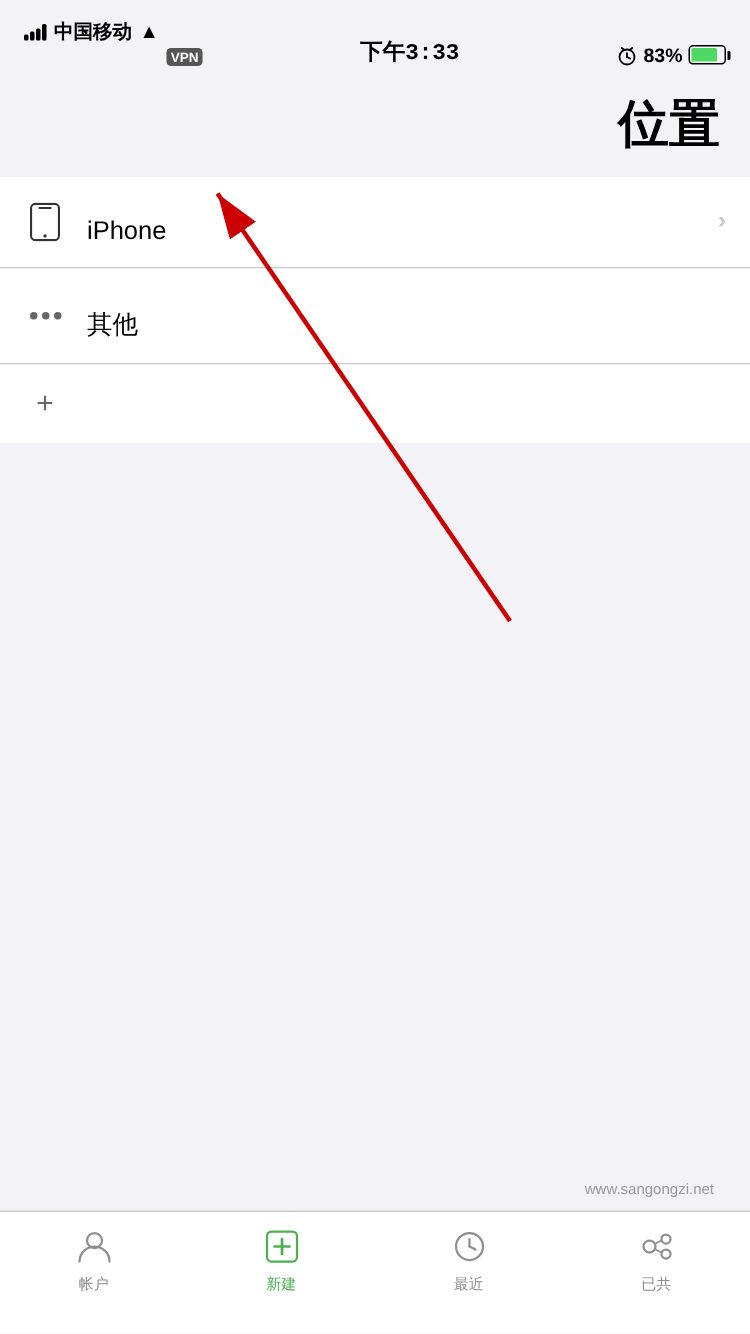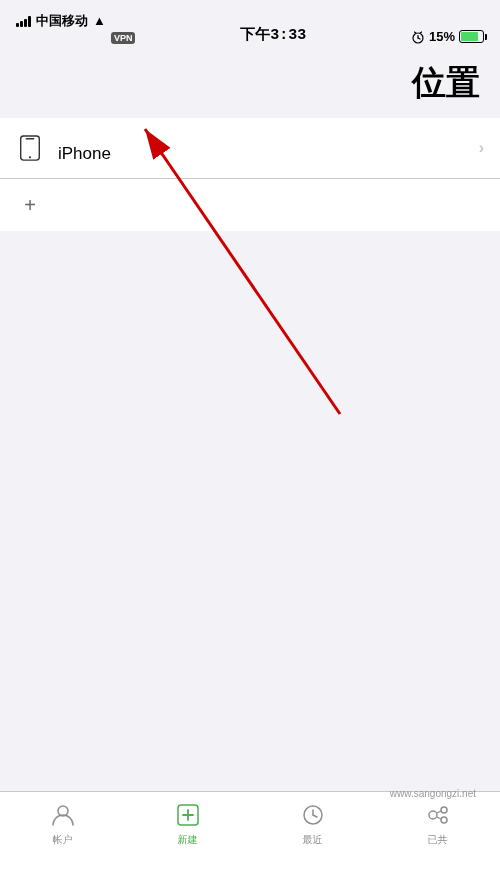--- a/index.html
+++ b/index.html
@@ -201,21 +201,21 @@
       pointer-events: none;
       z-index: 100;
     }
 
     
     .tab-bar {
       position: absolute;
       bottom: 0;
       left: 0;
       width: 500px;
-      height: 98px;
+      height: 82px;
       background: #fff;
       border-top: 0.5px solid #c8c8cc;
       display: flex;
       align-items: flex-start;
       padding-top: 8px;
     }
 
     .tab-item {
       flex: 1;
       display: flex;
@@ -277,21 +277,21 @@
   </div>
   <div class="status-center">下午3:33</div>
   <div class="status-right">
     <svg class="alarm-icon" viewBox="0 0 14 14">
       <circle cx="7" cy="8" r="5" fill="none" stroke="#000" stroke-width="1.2"></circle>
       <line x1="7" y1="5.5" x2="7" y2="8" stroke="#000" stroke-width="1.2" stroke-linecap="round"></line>
       <line x1="7" y1="8" x2="9" y2="9" stroke="#000" stroke-width="1.2" stroke-linecap="round"></line>
       <line x1="3.5" y1="2" x2="5" y2="3.2" stroke="#000" stroke-width="1.2" stroke-linecap="round"></line>
       <line x1="10.5" y1="2" x2="9" y2="3.2" stroke="#000" stroke-width="1.2" stroke-linecap="round"></line>
     </svg>
-    <span>15%</span>
+    <span>83%</span>
     <div class="battery-container">
       <div class="battery">
         <div class="battery-fill"></div>
       </div>
     </div>
   </div>
 </div>
 
 <div class="page-title-area">
   <h1 class="page-title">位置</h1>
@@ -304,20 +304,30 @@
       <svg class="phone-icon-svg" viewBox="0 0 22 28" fill="none" xmlns="http://www.w3.org/2000/svg">
         <rect x="1" y="1" width="20" height="26" rx="3" stroke="#333" stroke-width="1.5" fill="none"></rect>
         <line x1="7" y1="4" x2="15" y2="4" stroke="#333" stroke-width="1.5" stroke-linecap="round"></line>
         <circle cx="11" cy="24" r="1.2" fill="#333"></circle>
       </svg>
     </div>
     <span class="list-item-text">iPhone</span>
     <span class="chevron">›</span>
   </div>
 
+  <div class="list-item">
+    <div class="list-item-icon">
+      <div class="dots-icon">
+        <span></span>
+          <span></span>
+          <span></span>
+      </div>
+    </div>
+    <span class="list-item-text">其他</span>
+  </div>
 
   <div class="list-item">
     <div class="list-item-icon">
       <span class="plus-icon">+</span>
     </div>
   </div>
 
 </div>
 
 <svg class="arrow-overlay" viewBox="0 0 500 420" xmlns="http://www.w3.org/2000/svg">

